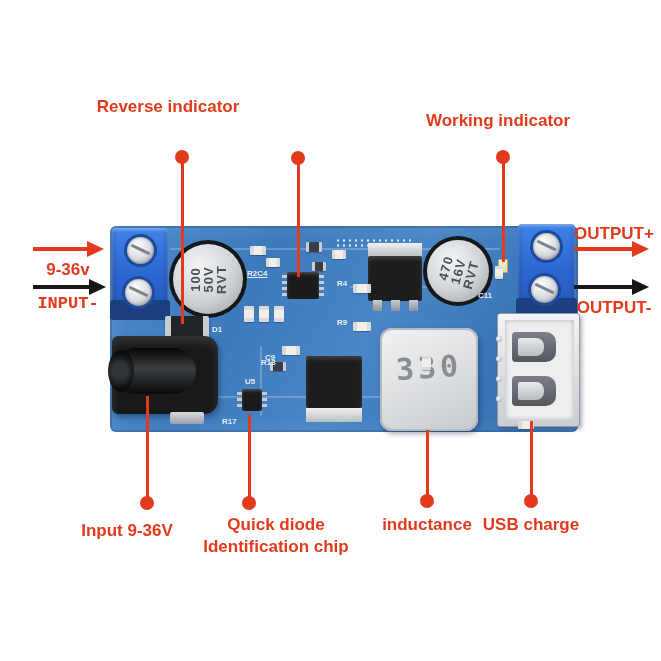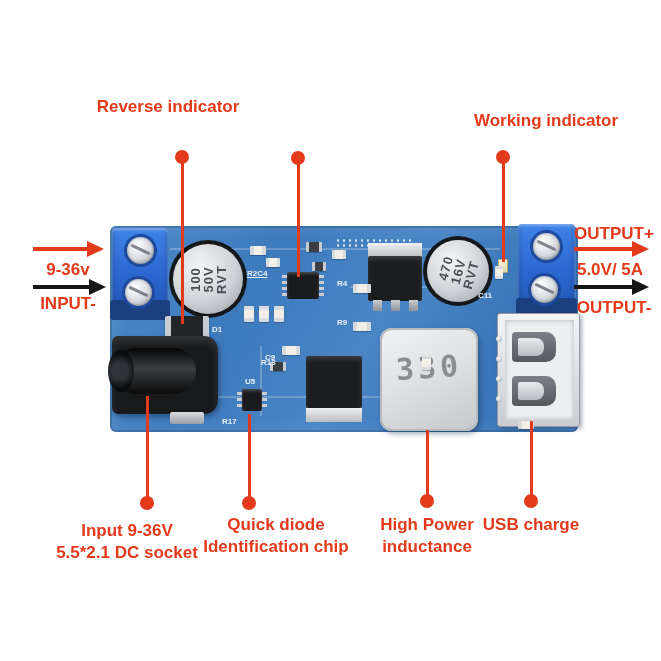--- a/index.html
+++ b/index.html
@@ -215,67 +215,64 @@
 
   <div class="lbl" style="left:88px;top:96px;width:160px;">
     <span>Reverse indicator</span>
   </div>
   <div class="dot" style="left:175px;top:150px;"></div>
   <div class="vline" style="left:181px;top:162px;height:162px;"></div>
 
   <div class="dot" style="left:291px;top:151px;"></div>
   <div class="vline" style="left:297px;top:163px;height:114px;"></div>
 
-  <div class="lbl" style="left:418px;top:110px;width:160px;margin-left:48px;">
+  <div class="lbl" style="left:418px;top:110px;width:160px;">
     <span>Working indicator</span>
   </div>
   <div class="dot" style="left:496px;top:150px;"></div>
   <div class="vline" style="left:502px;top:162px;height:100px;"></div>
 
   <div class="arrow red" style="left:33px;top:241px;width:71px;">
     <div class="shaft"></div>
       <div class="head"></div>
   </div>
   <div class="side-lbl" style="left:18px;top:260px;width:100px;">9-36v</div>
   <div class="arrow blk" style="left:33px;top:279px;width:73px;">
     <div class="shaft"></div>
       <div class="head"></div>
   </div>
-  <div class="side-lbl" style="left:18px;top:294px;width:100px;">INPUT-</div>
+  <div class="side-lbl" style="left:18px;top:294px;width:100px;font-family:Liberation Mono, monospace;">INPUT-</div>
 
   <div class="side-lbl" style="left:564px;top:224px;width:100px;">OUTPUT+</div>
   <div class="arrow red" style="left:574px;top:241px;width:75px;">
     <div class="shaft"></div>
       <div class="head"></div>
   </div>
-  <div class="side-lbl" style="left:560px;top:260px;width:100px;">5.0V/ 5A</div>
   <div class="arrow blk" style="left:574px;top:279px;width:75px;">
     <div class="shaft"></div>
       <div class="head"></div>
   </div>
   <div class="side-lbl" style="left:564px;top:298px;width:100px;">OUTPUT-</div>
 
   <div class="vline" style="left:146px;top:396px;height:102px;"></div>
   <div class="dot" style="left:140px;top:496px;"></div>
   <div class="lbl" style="left:47px;top:520px;width:160px;">
     <span>Input 9-36V</span>
-    <span class="l2">5.5*2.1 DC socket</span>
   </div>
 
   <div class="vline" style="left:248px;top:414px;height:84px;"></div>
   <div class="dot" style="left:242px;top:496px;"></div>
   <div class="lbl" style="left:196px;top:514px;width:160px;">
     <span>Quick diode</span>
     <span class="l2">Identification chip</span>
   </div>
 
   <div class="vline" style="left:426px;top:430px;height:66px;"></div>
   <div class="dot" style="left:420px;top:494px;"></div>
   <div class="lbl" style="left:347px;top:514px;width:160px;">
-    <span>High Power</span>
     <span class="l2">inductance</span>
   </div>
 
   <div class="vline" style="left:530px;top:421px;height:75px;"></div>
   <div class="dot" style="left:524px;top:494px;"></div>
   <div class="lbl" style="left:451px;top:514px;width:160px;">
     <span>USB charge</span>
   </div>
 
 </div>

